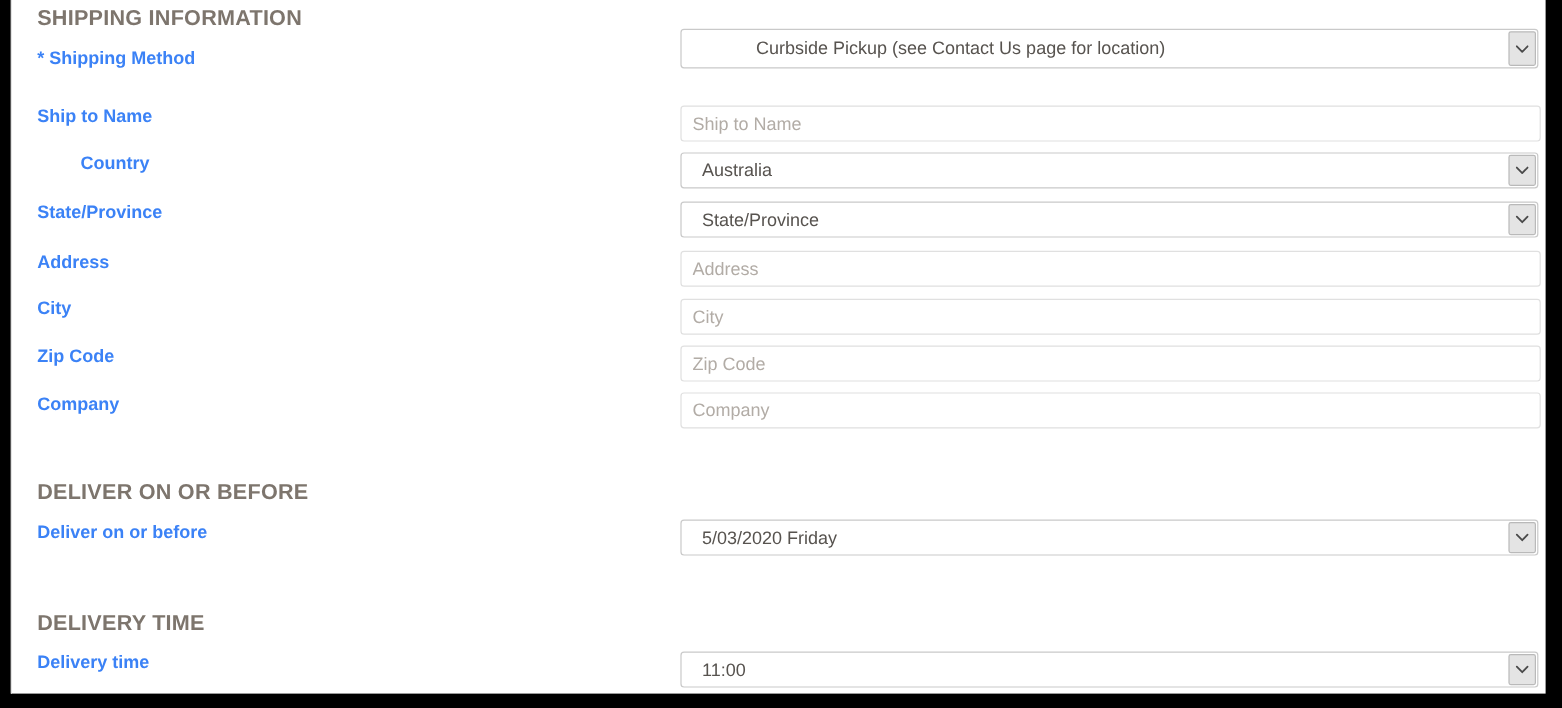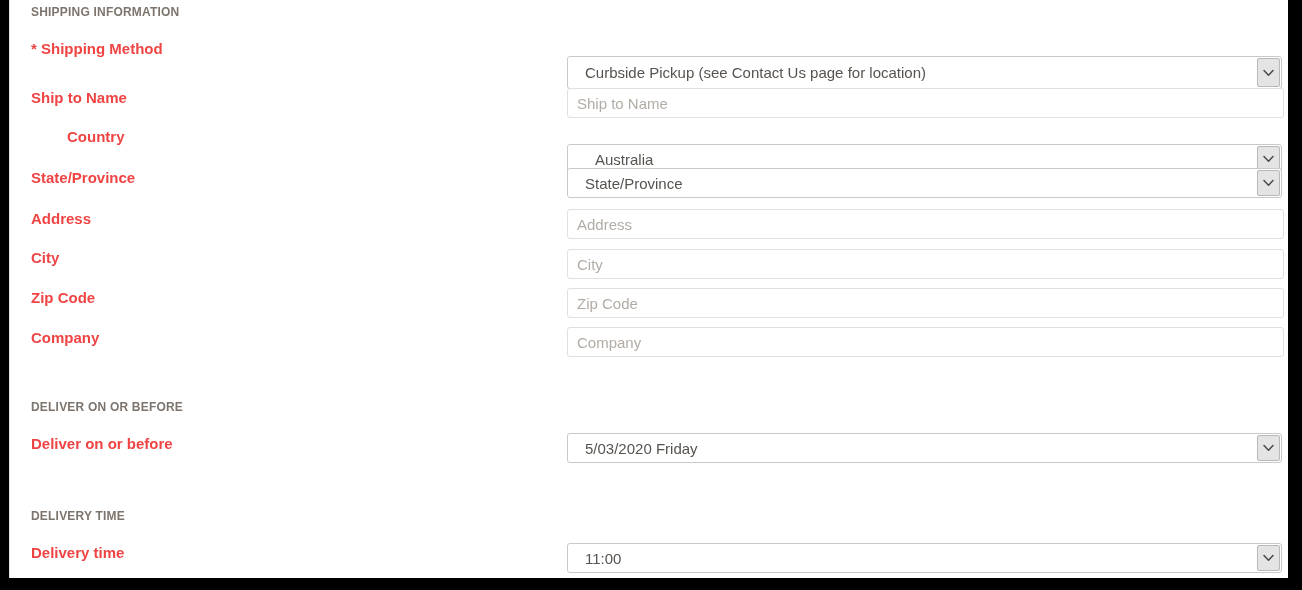--- a/index.html
+++ b/index.html
@@ -25,32 +25,32 @@
     overflow: hidden;
   }
   #form {
     position: absolute;
     left: 0; top: 0;
     width: 1279px;
   }
 
   .section-header {
     position: absolute;
-    font-size: 12px;
+    font-size: 18px;
     font-weight: bold;
     letter-spacing: 0.2px;
     color: #7d756d;
     white-space: nowrap;
   }
   .field-label {
     position: absolute;
     left: 21px;
     font-size: 15px;
     font-weight: bold;
-    color: #ef4444;
+    color: #3b82f6;
     white-space: nowrap;
   }
 
   .control {
     position: absolute;
     left: 557px;
     height: 30px;
     background: #ffffff;
     border-radius: 3px;
     display: flex;
@@ -100,34 +100,34 @@
   .select-arrow svg { display: block; }
 </style>
 </head>
 <body>
 
 <div id="viewport">
   <div id="page">
     <div id="form">
         <div class="section-header" style="left: 21px; top: 5px;">SHIPPING INFORMATION</div>
         <div class="field-label" style="top: 40px;">* Shipping Method</div>
-        <div class="control select-input tall" style="top: 56px;">
+        <div class="control select-input tall" style="top: 24px; padding-left: 45px;">
           <span class="ctl-value">Curbside Pickup (see Contact Us page for location)</span>
           <span class="select-arrow">
             <svg width="11" height="8" viewBox="0 0 11 8" aria-hidden="true">
               <path d="M1 1.6 L5.5 6.2 L10 1.6" fill="none" stroke="#4a4a4a" stroke-width="1.5" stroke-linecap="round" stroke-linejoin="round"></path>
             </svg>
           </span>
         </div>
         <div class="field-label" style="top: 89px;">Ship to Name</div>
         <div class="control text-input" style="top: 88px;">
           <span class="ctl-placeholder">Ship to Name</span>
         </div>
         <div class="field-label" style="top: 128px; margin-left: 36px;">Country</div>
-        <div class="control select-input" style="top: 144px; padding-left: 10px;">
+        <div class="control select-input" style="top: 127px;">
           <span class="ctl-value">Australia</span>
           <span class="select-arrow">
             <svg width="11" height="8" viewBox="0 0 11 8" aria-hidden="true">
               <path d="M1 1.6 L5.5 6.2 L10 1.6" fill="none" stroke="#4a4a4a" stroke-width="1.5" stroke-linecap="round" stroke-linejoin="round"></path>
             </svg>
           </span>
         </div>
         <div class="field-label" style="top: 169px;">State/Province</div>
         <div class="control select-input" style="top: 168px;">
           <span class="ctl-value">State/Province</span>

